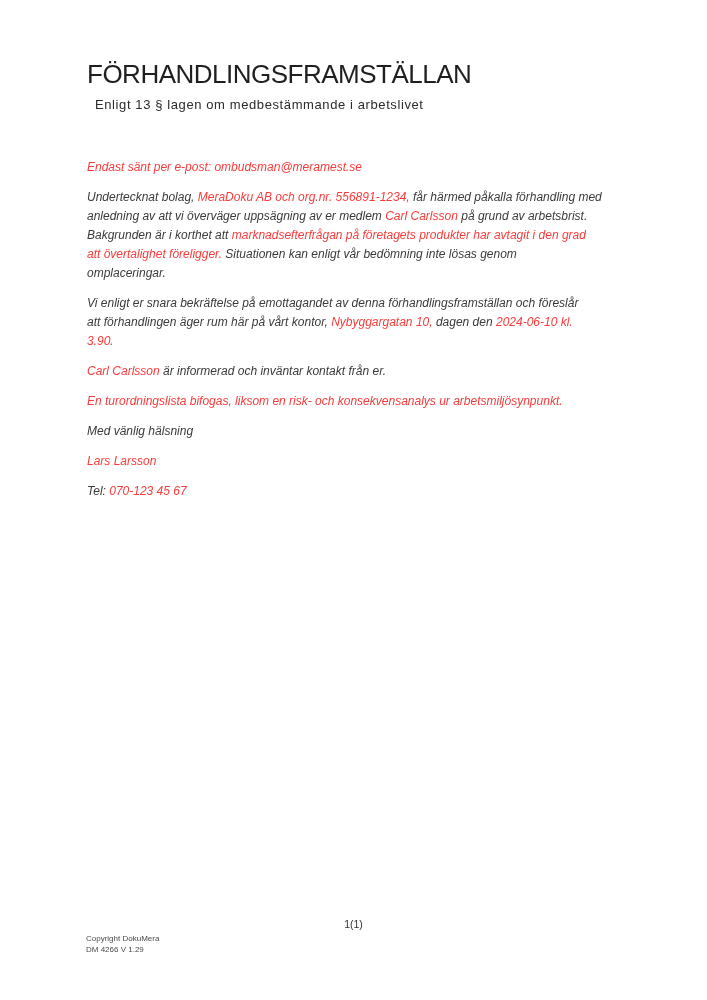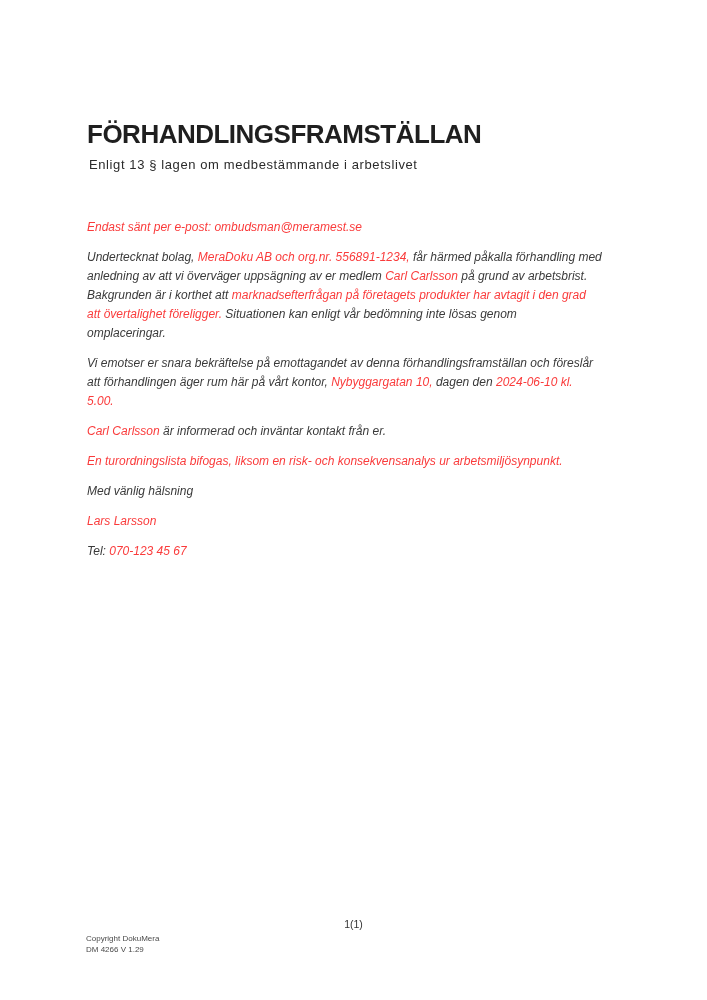--- a/index.html
+++ b/index.html
@@ -16,30 +16,30 @@
     font-family: "Liberation Sans", sans-serif;
     color: #3a3a3a;
   }
   .content {
     position: absolute;
     left: 87px;
     top: 0;
     width: 560px;
   }
   .doc-title {
-    margin: 120px 0 0 0;
+    margin: 60px 0 0 0;
     font-size: 26px;
-    font-weight: 700;
+    font-weight: 400;
     letter-spacing: -0.5px;
     line-height: 1.1;
     color: #1f1f1f;
     white-space: nowrap;
   }
   .doc-subtitle {
-    margin: 8px 0 0 2px;
+    margin: 8px 0 0 8px;
     font-size: 13px;
     font-weight: 400;
     letter-spacing: 0.6px;
     color: #2b2b2b;
     white-space: nowrap;
   }
   .body-block {
     margin: 0 0 11px 0;
     font-size: 12px;
     line-height: 19px;
@@ -87,23 +87,23 @@
         <span class="ln"><span class="run red">Endast sänt per e-post: ombudsman@meramest.se</span></span>
       </p>
     <p class="body-block">
         <span class="ln"><span class="run">Undertecknat bolag, </span><span class="run red">MeraDoku AB och org.nr. 556891-1234,</span><span class="run"> får härmed påkalla förhandling med</span></span>
         <span class="ln"><span class="run">anledning av att vi överväger uppsägning av er medlem </span><span class="run red">Carl Carlsson</span><span class="run"> på grund av arbetsbrist.</span></span>
         <span class="ln"><span class="run">Bakgrunden är i korthet att </span><span class="run red">marknadsefterfrågan på företagets produkter har avtagit i den grad</span></span>
         <span class="ln"><span class="run red">att övertalighet föreligger.</span><span class="run"> Situationen kan enligt vår bedömning inte lösas genom</span></span>
         <span class="ln"><span class="run">omplaceringar.</span></span>
       </p>
     <p class="body-block">
-        <span class="ln"><span class="run">Vi emotser er snara bekräftelse på emottagandet av denna förhandlingsframställan och föreslår</span></span>
+        <span class="ln"><span class="run">Vi enligt er snara bekräftelse på emottagandet av denna förhandlingsframställan och föreslår</span></span>
         <span class="ln"><span class="run">att förhandlingen äger rum här på vårt kontor, </span><span class="run red">Nybyggargatan 10,</span><span class="run"> dagen den </span><span class="run red">2024-06-10 kl.</span></span>
-        <span class="ln"><span class="run red">5.00.</span></span>
+        <span class="ln"><span class="run red">3.90.</span></span>
       </p>
     <p class="body-block">
         <span class="ln"><span class="run red">Carl Carlsson</span><span class="run"> är informerad och inväntar kontakt från er.</span></span>
       </p>
     <p class="body-block">
         <span class="ln"><span class="run red">En turordningslista bifogas, liksom en risk- och konsekvensanalys ur arbetsmiljösynpunkt.</span></span>
       </p>
     <p class="body-block">
         <span class="ln"><span class="run">Med vänlig hälsning</span></span>
       </p>

